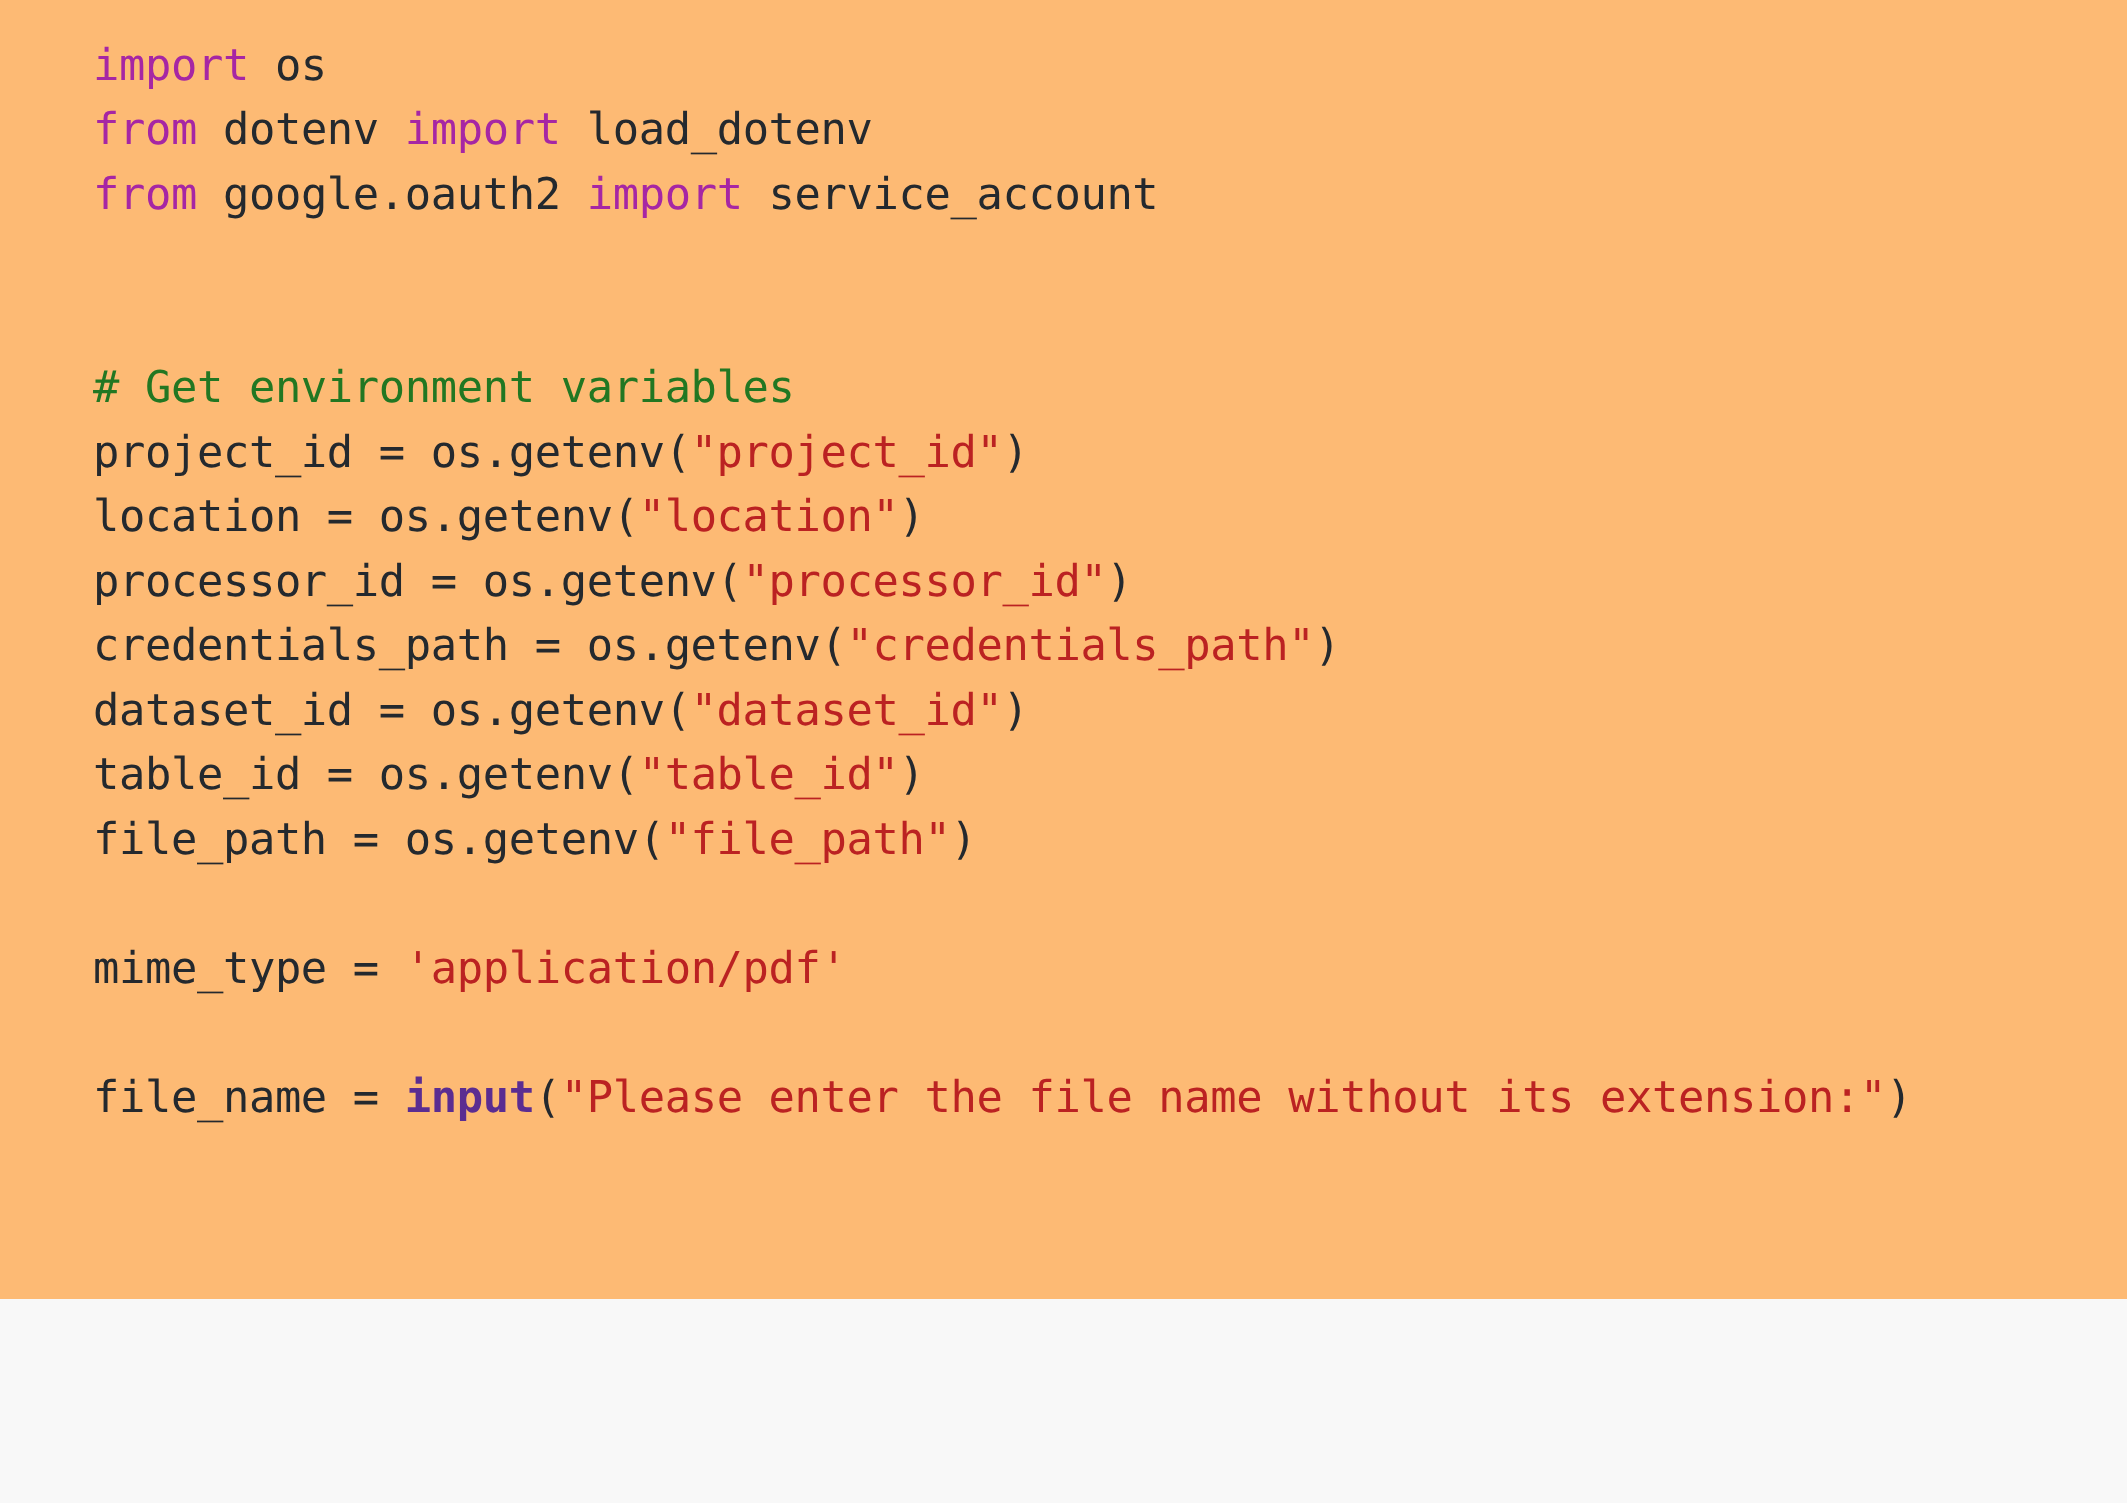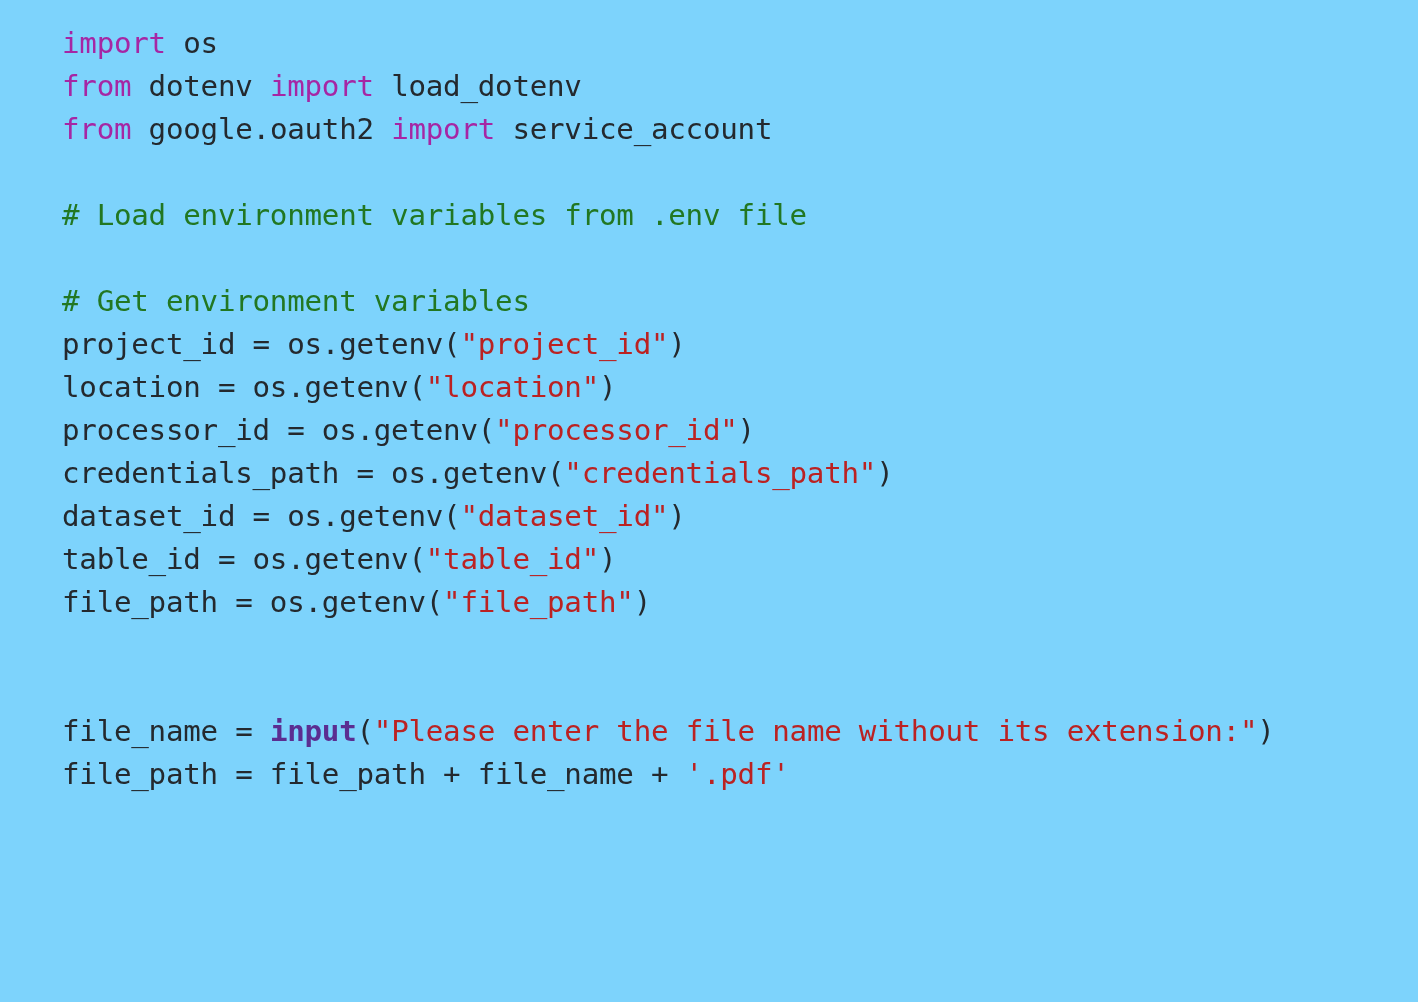--- a/index.html
+++ b/index.html
@@ -9,22 +9,22 @@
   body {
     width: 1418px;
     height: 1002px;
     background: #f8f8f8;
     font-family: "DejaVu Sans Mono", "Liberation Mono", monospace;
     overflow: hidden;
   }
   #code-block {
     box-sizing: border-box;
     width: 1418px;
-    height: 1002px;
-    background: #7dd3fc;
+    height: 866px;
+    background: #fdba74;
     padding: 22px 0 0 62px;
   }
   .code-line {
     font-size: 29.2px;
     line-height: 43px;
     height: 43px;
     white-space: pre;
     color: #24292e;
     letter-spacing: -0.25px;
   }
@@ -39,27 +39,26 @@
   .tok-plain   { color: #24292e; }
 </style>
 </head>
 <body>
 
 <div id="code-block">
     <div class="code-line"><span class="tok tok-kw">import</span><span class="tok tok-plain"> os</span></div>
     <div class="code-line"><span class="tok tok-kw">from</span><span class="tok tok-plain"> dotenv </span><span class="tok tok-kw">import</span><span class="tok tok-plain"> load_dotenv</span></div>
     <div class="code-line"><span class="tok tok-kw">from</span><span class="tok tok-plain"> google.oauth2 </span><span class="tok tok-kw">import</span><span class="tok tok-plain"> service_account</span></div>
     <div class="code-line blank">&nbsp;</div>
-    <div class="code-line"><span class="tok tok-comment"># Load environment variables from .env file</span></div>
     <div class="code-line blank">&nbsp;</div>
     <div class="code-line"><span class="tok tok-comment"># Get environment variables</span></div>
     <div class="code-line"><span class="tok tok-plain">project_id = os.getenv(</span><span class="tok tok-string">"project_id"</span><span class="tok tok-plain">)</span></div>
     <div class="code-line"><span class="tok tok-plain">location = os.getenv(</span><span class="tok tok-string">"location"</span><span class="tok tok-plain">)</span></div>
     <div class="code-line"><span class="tok tok-plain">processor_id = os.getenv(</span><span class="tok tok-string">"processor_id"</span><span class="tok tok-plain">)</span></div>
     <div class="code-line"><span class="tok tok-plain">credentials_path = os.getenv(</span><span class="tok tok-string">"credentials_path"</span><span class="tok tok-plain">)</span></div>
     <div class="code-line"><span class="tok tok-plain">dataset_id = os.getenv(</span><span class="tok tok-string">"dataset_id"</span><span class="tok tok-plain">)</span></div>
     <div class="code-line"><span class="tok tok-plain">table_id = os.getenv(</span><span class="tok tok-string">"table_id"</span><span class="tok tok-plain">)</span></div>
     <div class="code-line"><span class="tok tok-plain">file_path = os.getenv(</span><span class="tok tok-string">"file_path"</span><span class="tok tok-plain">)</span></div>
     <div class="code-line blank">&nbsp;</div>
+    <div class="code-line"><span class="tok tok-plain">mime_type = </span><span class="tok tok-string">'application/pdf'</span></div>
     <div class="code-line blank">&nbsp;</div>
     <div class="code-line"><span class="tok tok-plain">file_name = </span><span class="tok tok-builtin">input</span><span class="tok tok-plain">(</span><span class="tok tok-string">"Please enter the file name without its extension:"</span><span class="tok tok-plain">)</span></div>
-    <div class="code-line"><span class="tok tok-plain">file_path = file_path + file_name + </span><span class="tok tok-string">'.pdf'</span></div>
   </div>
 
 </body></html>

